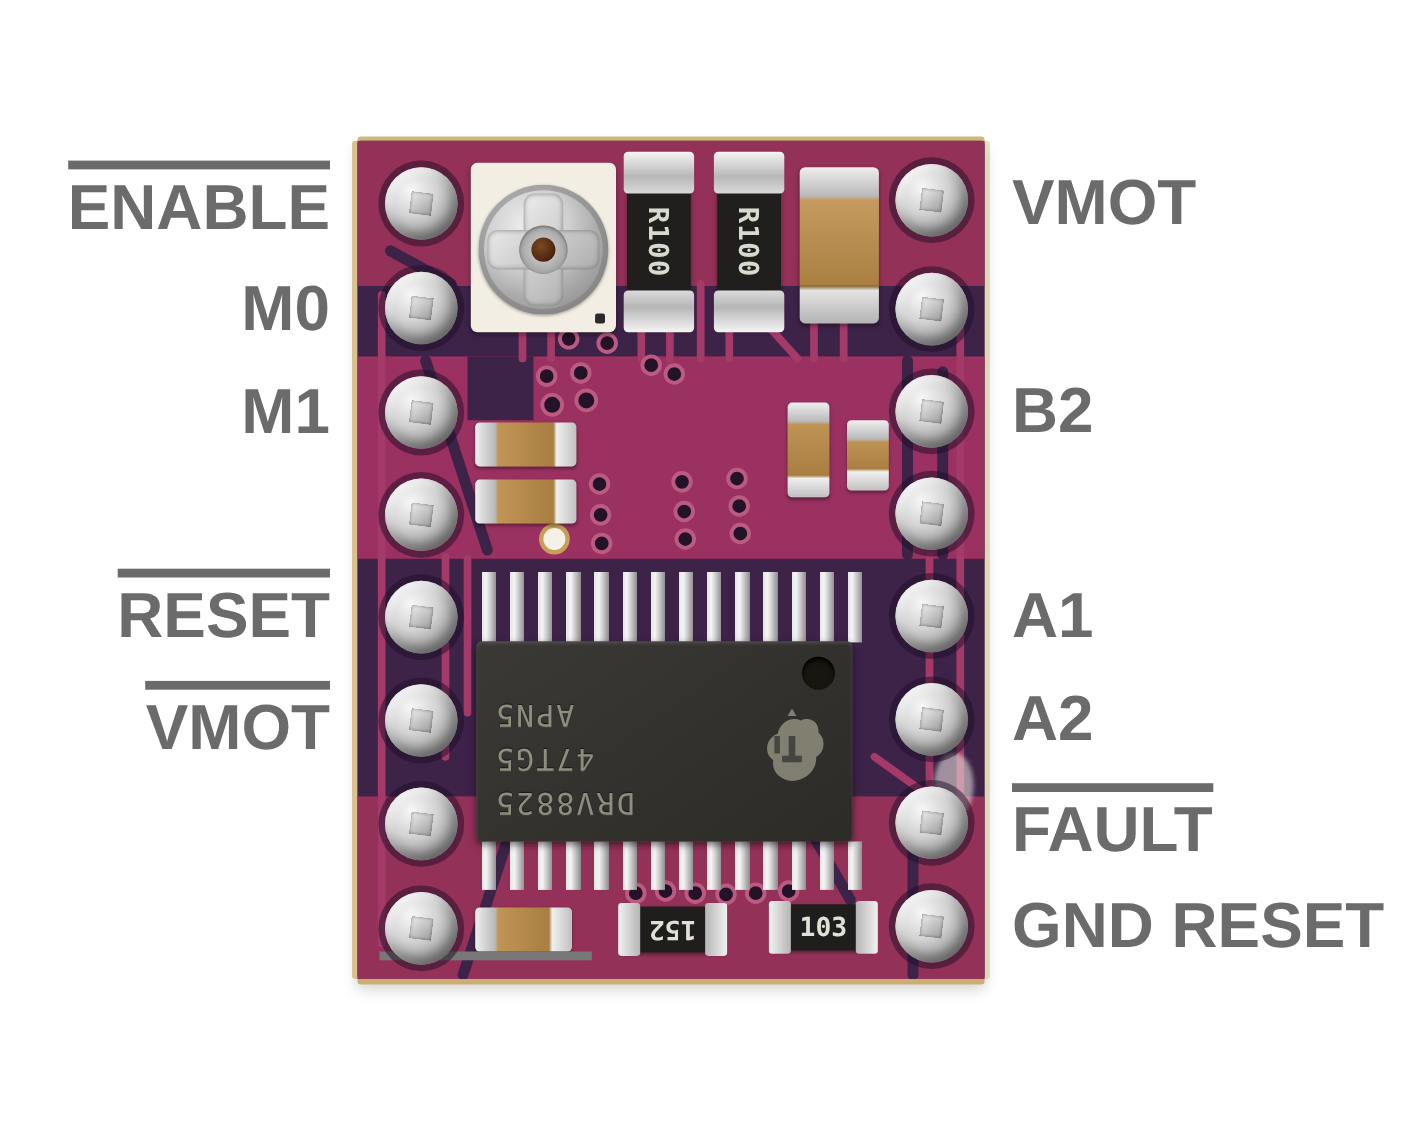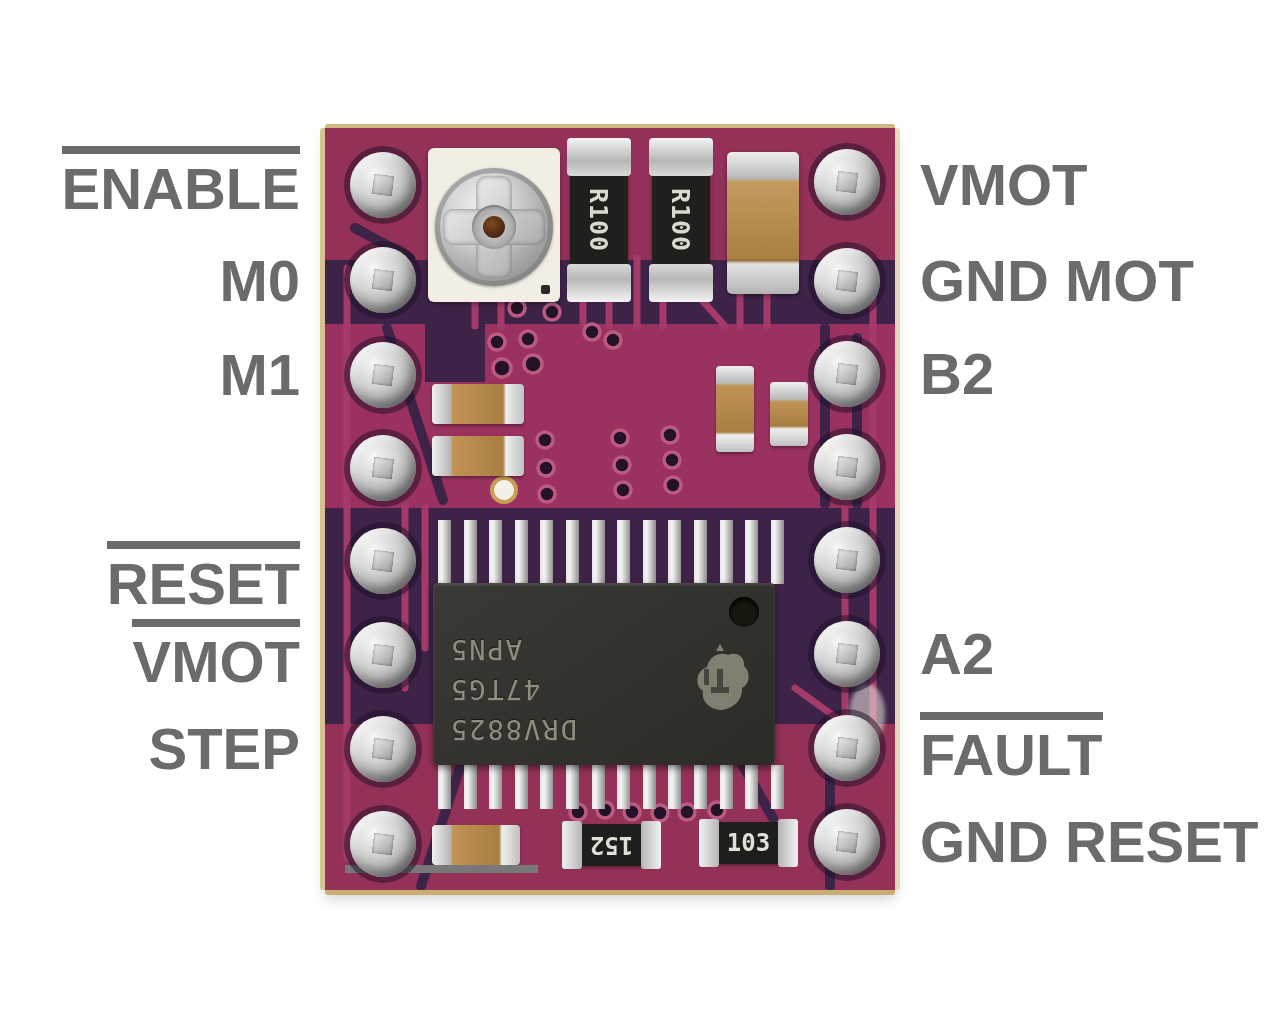--- a/index.html
+++ b/index.html
@@ -129,38 +129,35 @@
 
   <div class="lrow" style="top:135px">
       <span class="plabel overline">ENABLE</span>
     </div>
   <div class="lrow" style="top:234px">
       <span class="plabel">M0</span>
     </div>
   <div class="lrow" style="top:328px">
       <span class="plabel">M1</span>
     </div>
-  <div class="lrow" style="top:530px">
+  <div class="lrow" style="top:506px">
       <span class="plabel overline">RESET</span>
     </div>
   <div class="lrow" style="top:608px">
       <span class="plabel overline">VMOT</span>
     </div>
-  <div class="lrow" style="top:702px">
-      <span class="plabel">STEP</span>
-    </div>
 
   <div class="rrow" style="top:138px">
       <span class="plabel">VMOT</span>
     </div>
-  <div class="rrow" style="top:234px">
-      <span class="plabel">GND MOT</span>
-    </div>
   <div class="rrow" style="top:327px">
       <span class="plabel">B2</span>
+    </div>
+  <div class="rrow" style="top:513px">
+      <span class="plabel">A1</span>
     </div>
   <div class="rrow" style="top:607px">
       <span class="plabel">A2</span>
     </div>
   <div class="rrow" style="top:701px">
       <span class="plabel overline">FAULT</span>
     </div>
   <div class="rrow" style="top:795px">
       <span class="plabel">GND RESET</span>
     </div>

